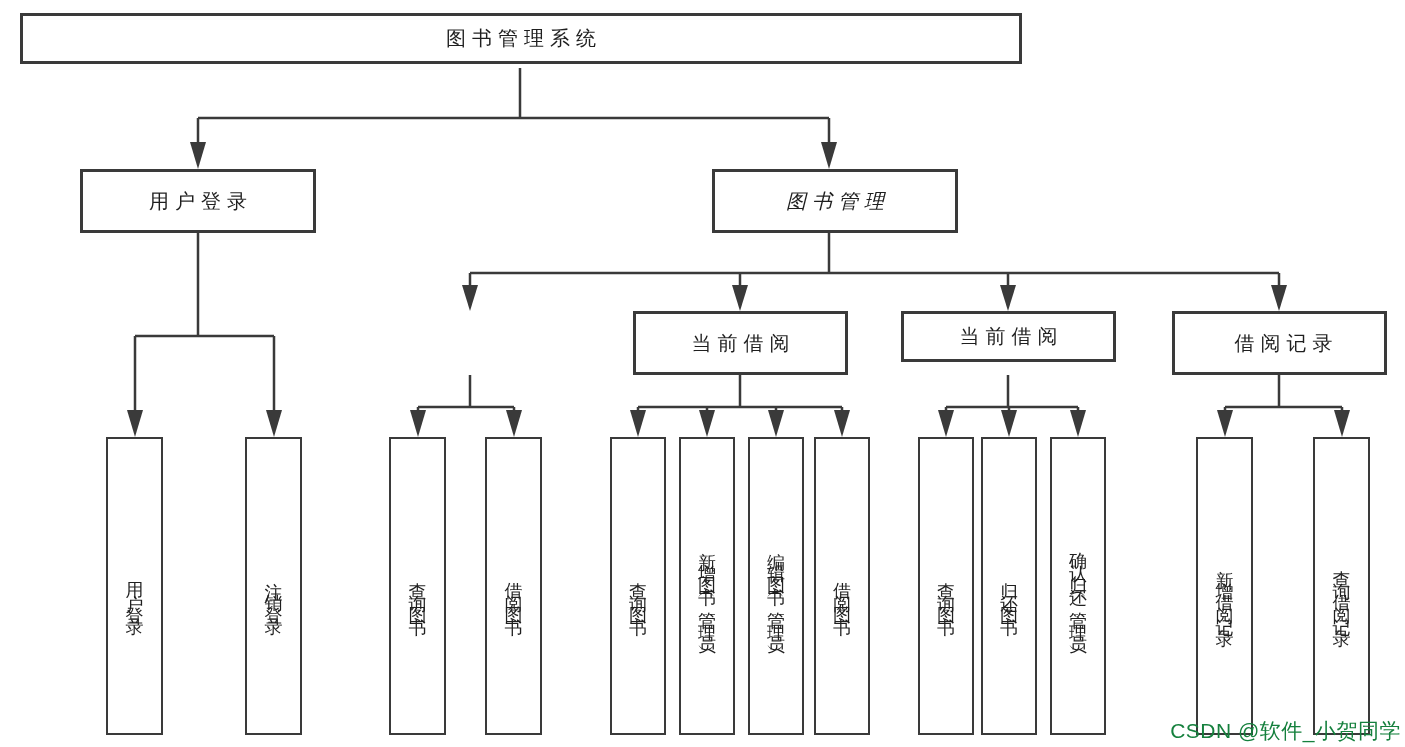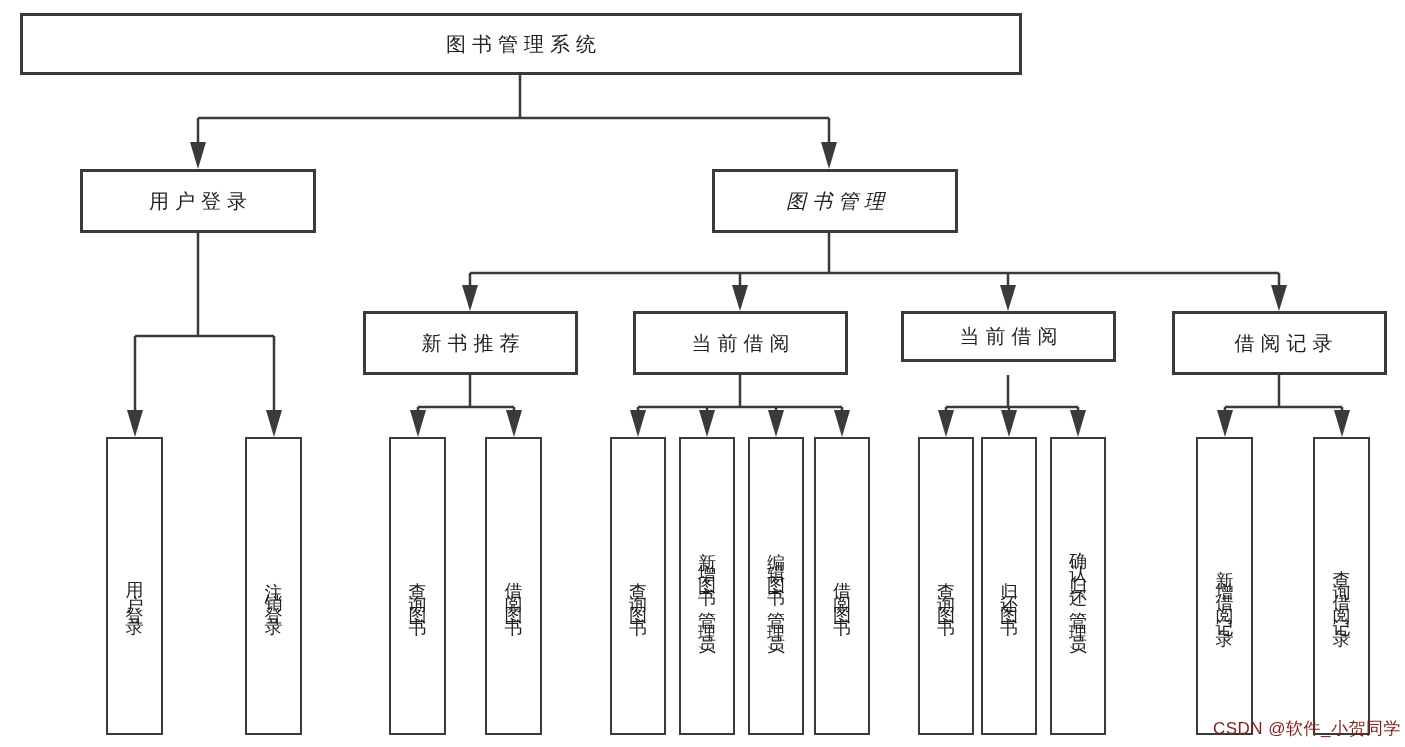--- a/index.html
+++ b/index.html
@@ -30,21 +30,21 @@
   .vlabel{
     writing-mode:vertical-rl;
     text-orientation:mixed;
     font-size:18px;
     letter-spacing:12px;
     margin-bottom:-12px;
     line-height:1;
   }
 
   
-  #nid-root{left:20px;top:13px;width:1002px;height:62px;}
+  #nid-root{left:20px;top:13px;width:1002px;height:51px;}
   
   #nid-user-login{left:80px;top:169px;width:236px;height:64px;}
   #nid-book-management{left:712px;top:169px;width:246px;height:64px;font-style:italic;}
   
   #nid-new-book-recommend{left:363px;top:311px;width:215px;height:64px;}
   #nid-book-borrowing{left:633px;top:311px;width:215px;height:64px;}
   #nid-current-borrowing{left:901px;top:311px;width:215px;height:51px;}
   #nid-borrowing-records{left:1172px;top:311px;width:215px;height:64px;padding-left:8px;}
   
   .leaf{top:437px;height:298px;width:57px;}
@@ -58,22 +58,22 @@
   #lid-bb-borrow{left:814px;width:56px;}
   #lid-cb-query{left:918px;width:56px;}
   #lid-cb-return{left:981px;width:56px;}
   #lid-cb-confirm{left:1050px;width:56px;}
   #lid-br-add{left:1196px;}
   #lid-br-query{left:1313px;}
 
   #watermark{
     position:absolute;
     right:4px;top:717px;
-    font-size:17px;
-    color:#7f1d1d;
+    font-size:21px;
+    color:#15803d;
     letter-spacing:0.5px;
     white-space:nowrap;
   }
 </style>
 </head>
 <body>
 
 <div id="canvas">
 
   <svg id="connectors" viewBox="0 0 1405 747" xmlns="http://www.w3.org/2000/svg">
@@ -123,23 +123,20 @@
     <span class="hlabel">图书管理系统</span>
   </div>
 
   <div class="node" id="nid-user-login">
     <span class="hlabel">用户登录</span>
   </div>
   <div class="node" id="nid-book-management">
     <span class="hlabel">图书管理</span>
   </div>
 
-  <div class="node" id="nid-new-book-recommend">
-    <span class="hlabel">新书推荐</span>
-  </div>
   <div class="node" id="nid-book-borrowing">
     <span class="hlabel">当前借阅</span>
   </div>
   <div class="node" id="nid-current-borrowing">
     <span class="hlabel">当前借阅</span>
   </div>
   <div class="node" id="nid-borrowing-records">
     <span class="hlabel">借阅记录</span>
   </div>
 

